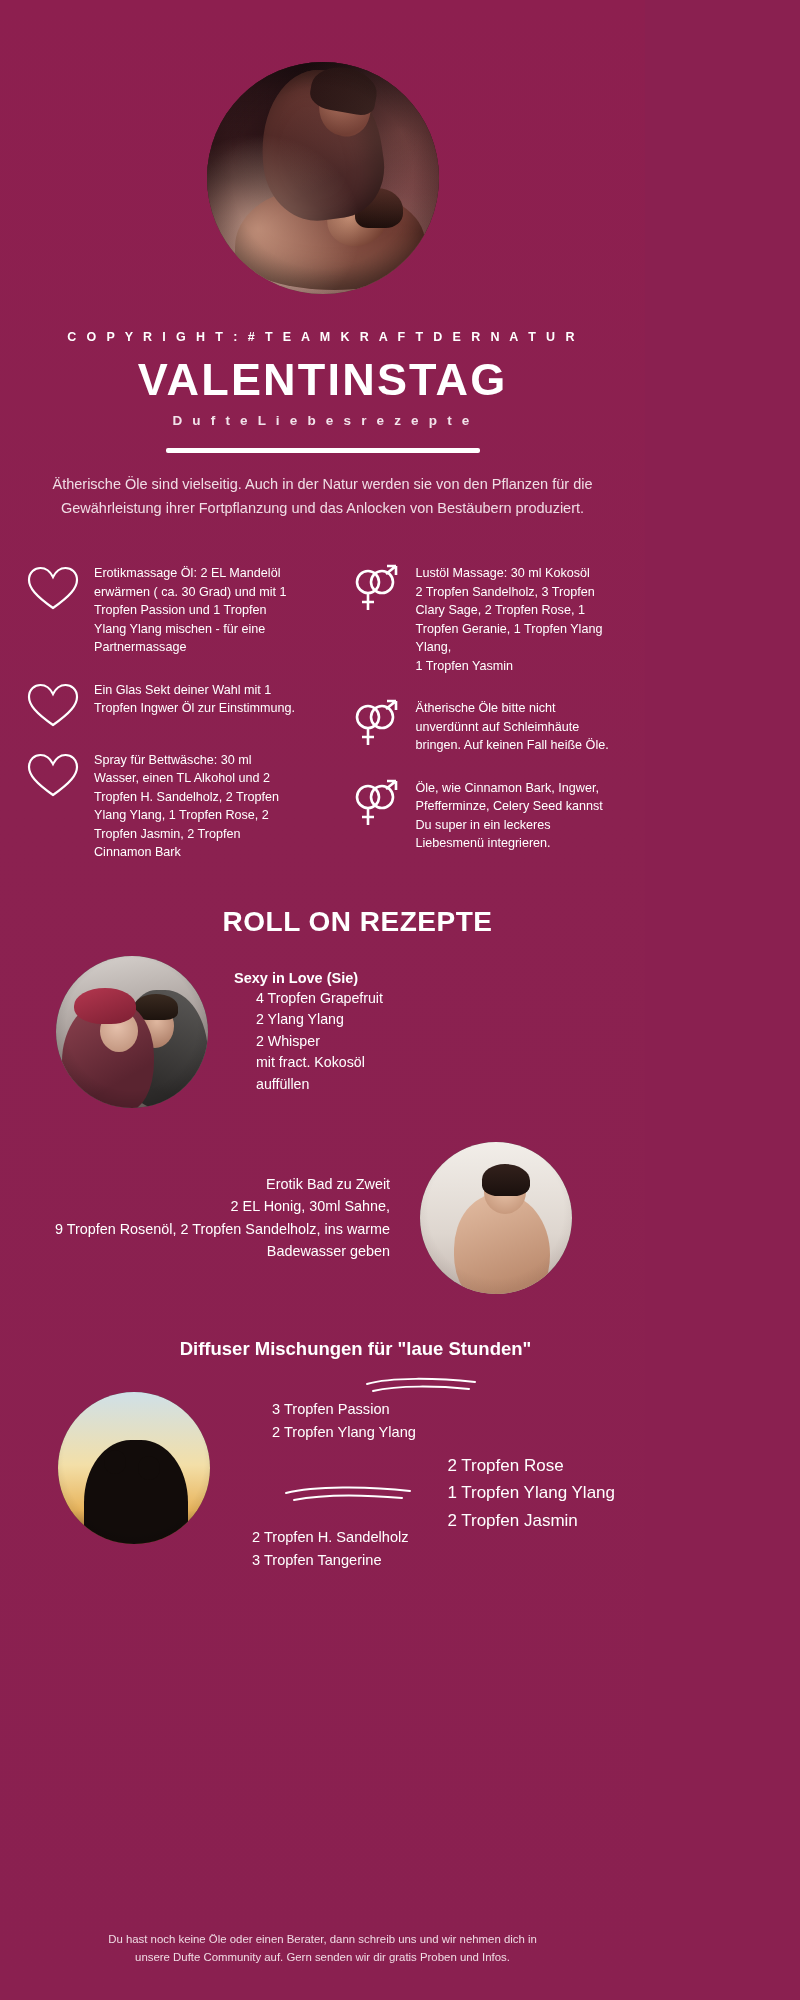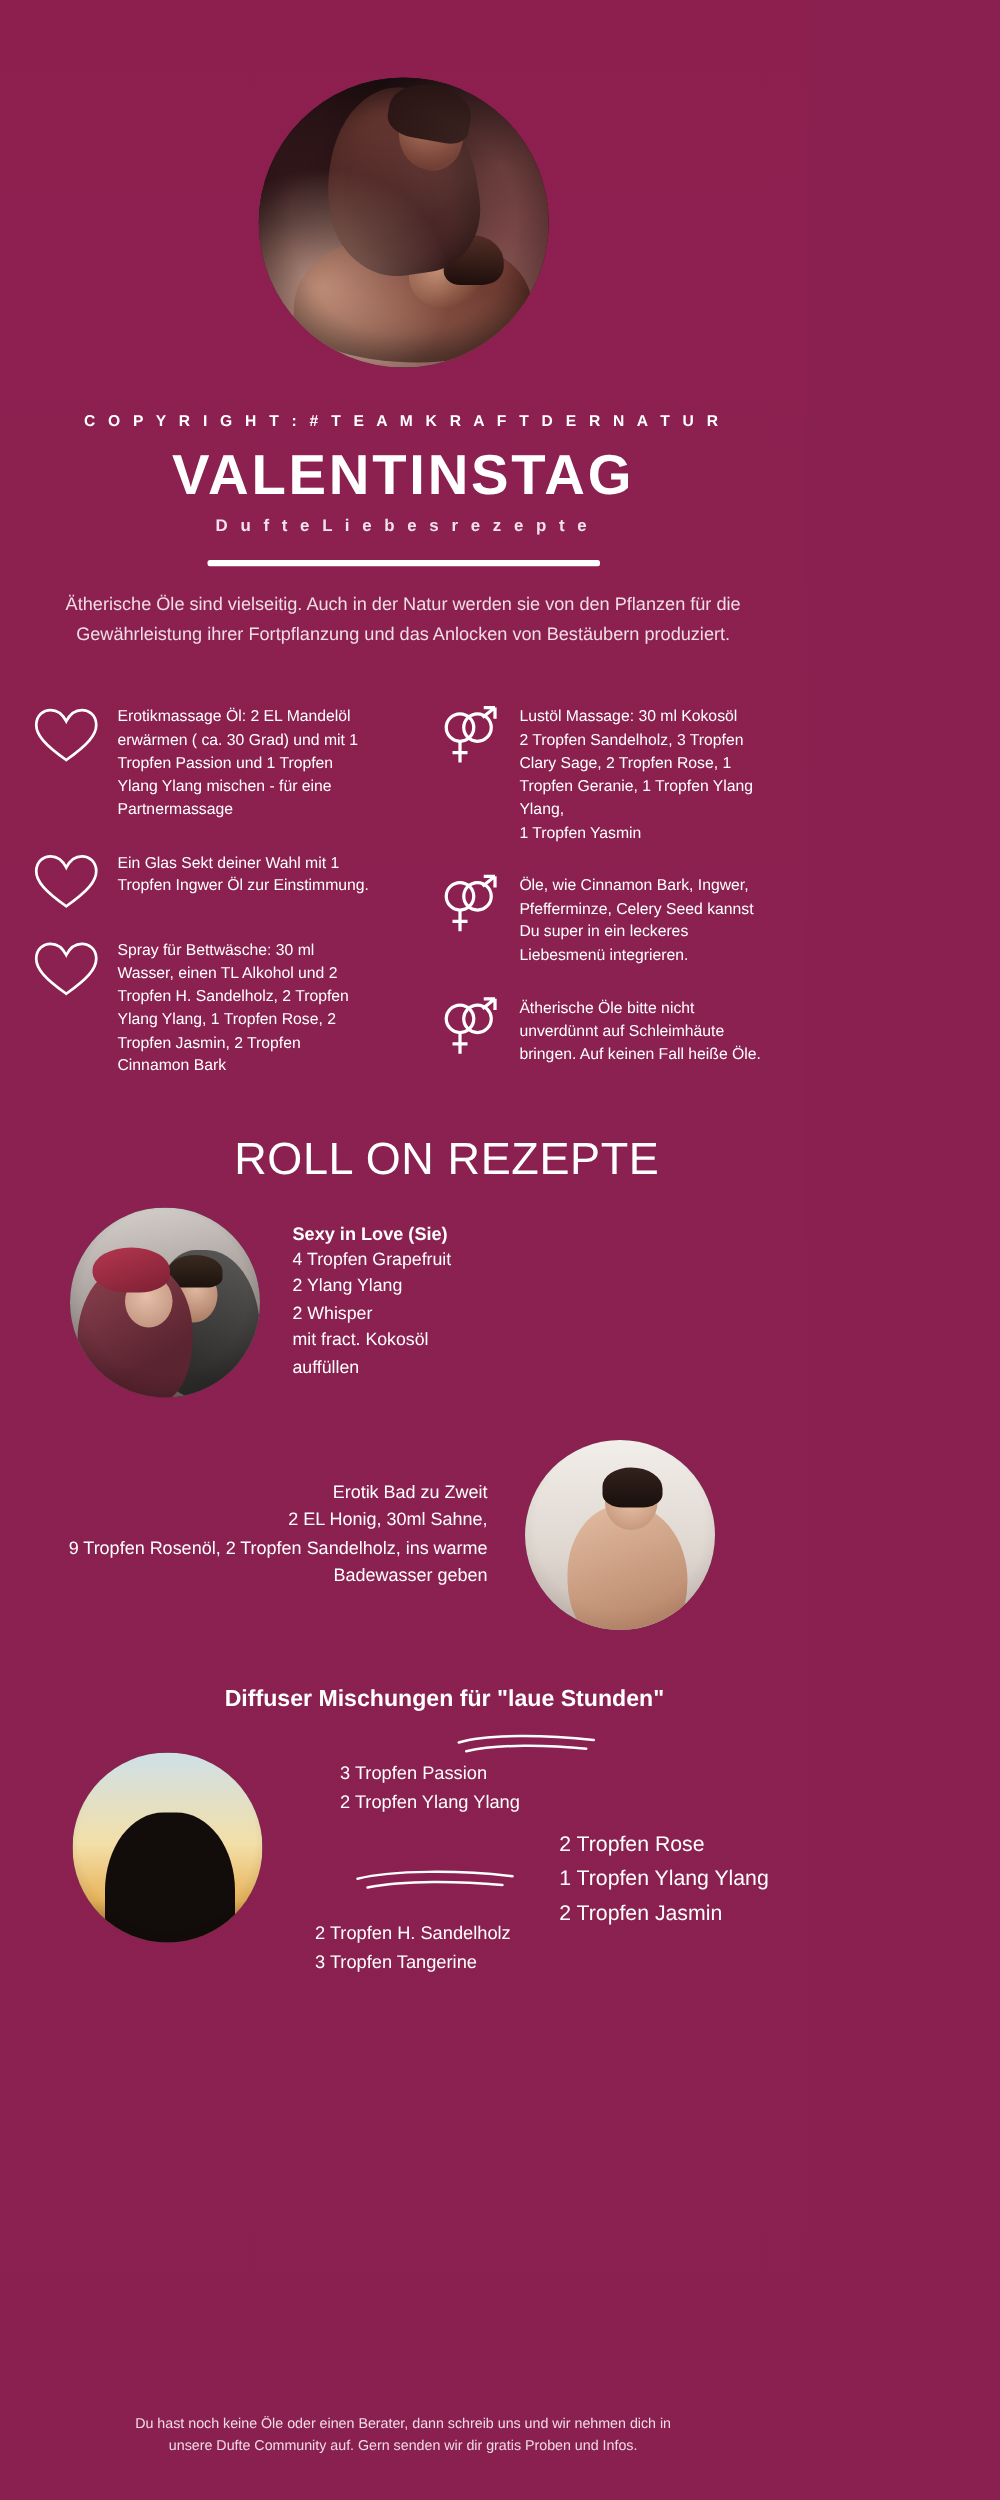--- a/index.html
+++ b/index.html
@@ -173,22 +173,22 @@
   .rec-text {
     font-size: 12.6px;
     line-height: 1.47;
     color: #ffffff;
     padding-top: 2px;
   }
 
   
   .rollon-head {
     text-align: center;
-    font-size: 36px;
-    font-weight: 400;
+    font-size: 28px;
+    font-weight: 700;
     letter-spacing: 0.5px;
     margin-top: 22px;
     padding-left: 70px;
   }
 
   .rollon-row {
     display: flex;
     align-items: flex-start;
     margin-top: 18px;
     padding-left: 56px;
@@ -243,21 +243,21 @@
     border-radius: 50% 50% 30% 30%;
   }
   .k-vig {
     position: absolute; inset: 0;
     background: radial-gradient(circle at 50% 45%, rgba(0,0,0,0) 58%, rgba(0,0,0,0.38) 100%);
   }
 
   .rollon-cols { display: flex; gap: 32px; padding-top: 14px; }
   .ro-col { width: 212px; }
   .ro-title { font-weight: 800; font-size: 14.5px; margin-bottom: 2px; }
-  .ro-line { font-size: 14.2px; line-height: 1.52; }
+  .ro-line { font-size: 14.2px; line-height: 1.52; margin-left: 22px; }
 
   
   .bath-row {
     display: flex;
     align-items: center;
     justify-content: center;
     gap: 30px;
     margin-top: 34px;
     padding-right: 18px;
   }
@@ -433,33 +433,33 @@
 
       <div class="rec-item">
         <div class="rec-ico">
           <svg class="icon" width="46" height="48" viewBox="0 0 46 48" fill="none" stroke="#ffffff" stroke-width="2.6">
             <circle cx="16" cy="18" r="11"></circle>
             <circle cx="30" cy="18" r="11"></circle>
             <path d="M16 29 V46 M10 38 H22"></path>
             <path d="M34 10 L44 2 M44 2 H35 M44 2 V11"></path>
           </svg>
         </div>
-        <div class="rec-text" style="white-space:pre-line">Öle, wie Cinnamon Bark, Ingwer, Pfefferminze, Celery Seed kannst Du super in ein leckeres Liebesmenü integrieren.</div>
+        <div class="rec-text" style="white-space:pre-line">Ätherische Öle bitte nicht unverdünnt auf Schleimhäute bringen. Auf keinen Fall heiße Öle.</div>
       </div>
 
       <div class="rec-item">
         <div class="rec-ico">
           <svg class="icon" width="46" height="48" viewBox="0 0 46 48" fill="none" stroke="#ffffff" stroke-width="2.6">
             <circle cx="16" cy="18" r="11"></circle>
             <circle cx="30" cy="18" r="11"></circle>
             <path d="M16 29 V46 M10 38 H22"></path>
             <path d="M34 10 L44 2 M44 2 H35 M44 2 V11"></path>
           </svg>
         </div>
-        <div class="rec-text" style="white-space:pre-line">Ätherische Öle bitte nicht unverdünnt auf Schleimhäute bringen. Auf keinen Fall heiße Öle.</div>
+        <div class="rec-text" style="white-space:pre-line">Öle, wie Cinnamon Bark, Ingwer, Pfefferminze, Celery Seed kannst Du super in ein leckeres Liebesmenü integrieren.</div>
       </div>
 
     </div>
   </div>
 
   <div class="rollon-head">ROLL ON REZEPTE</div>
 
   <div class="rollon-row">
     <div class="circ c-kiss">
       <div class="k-bg"></div>

